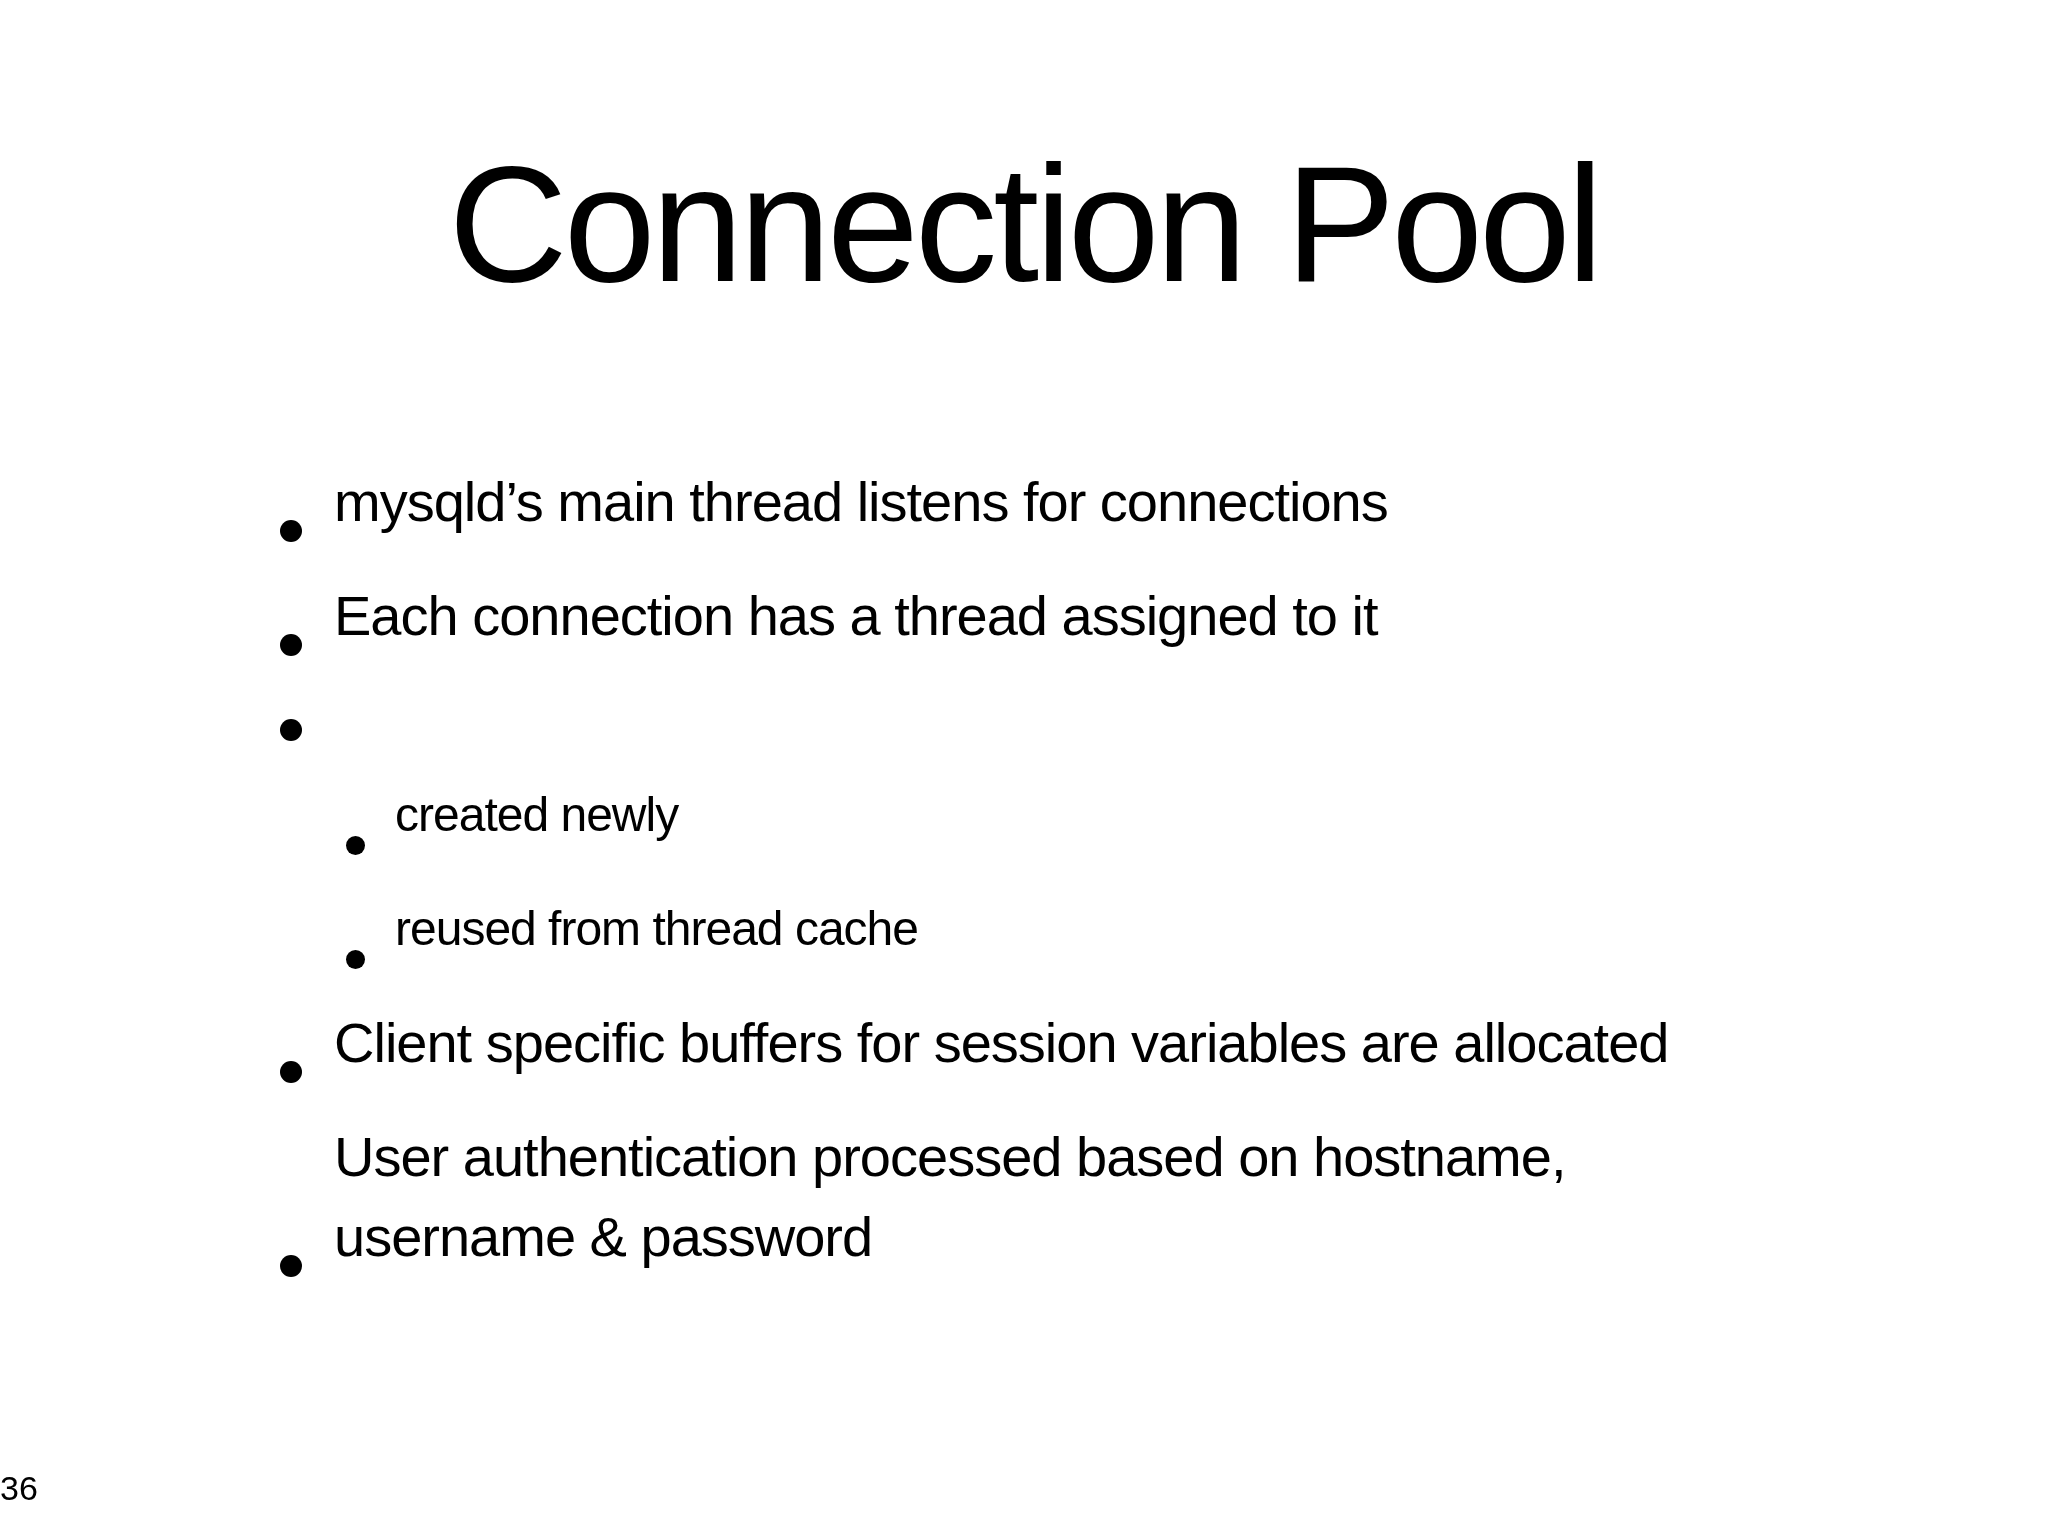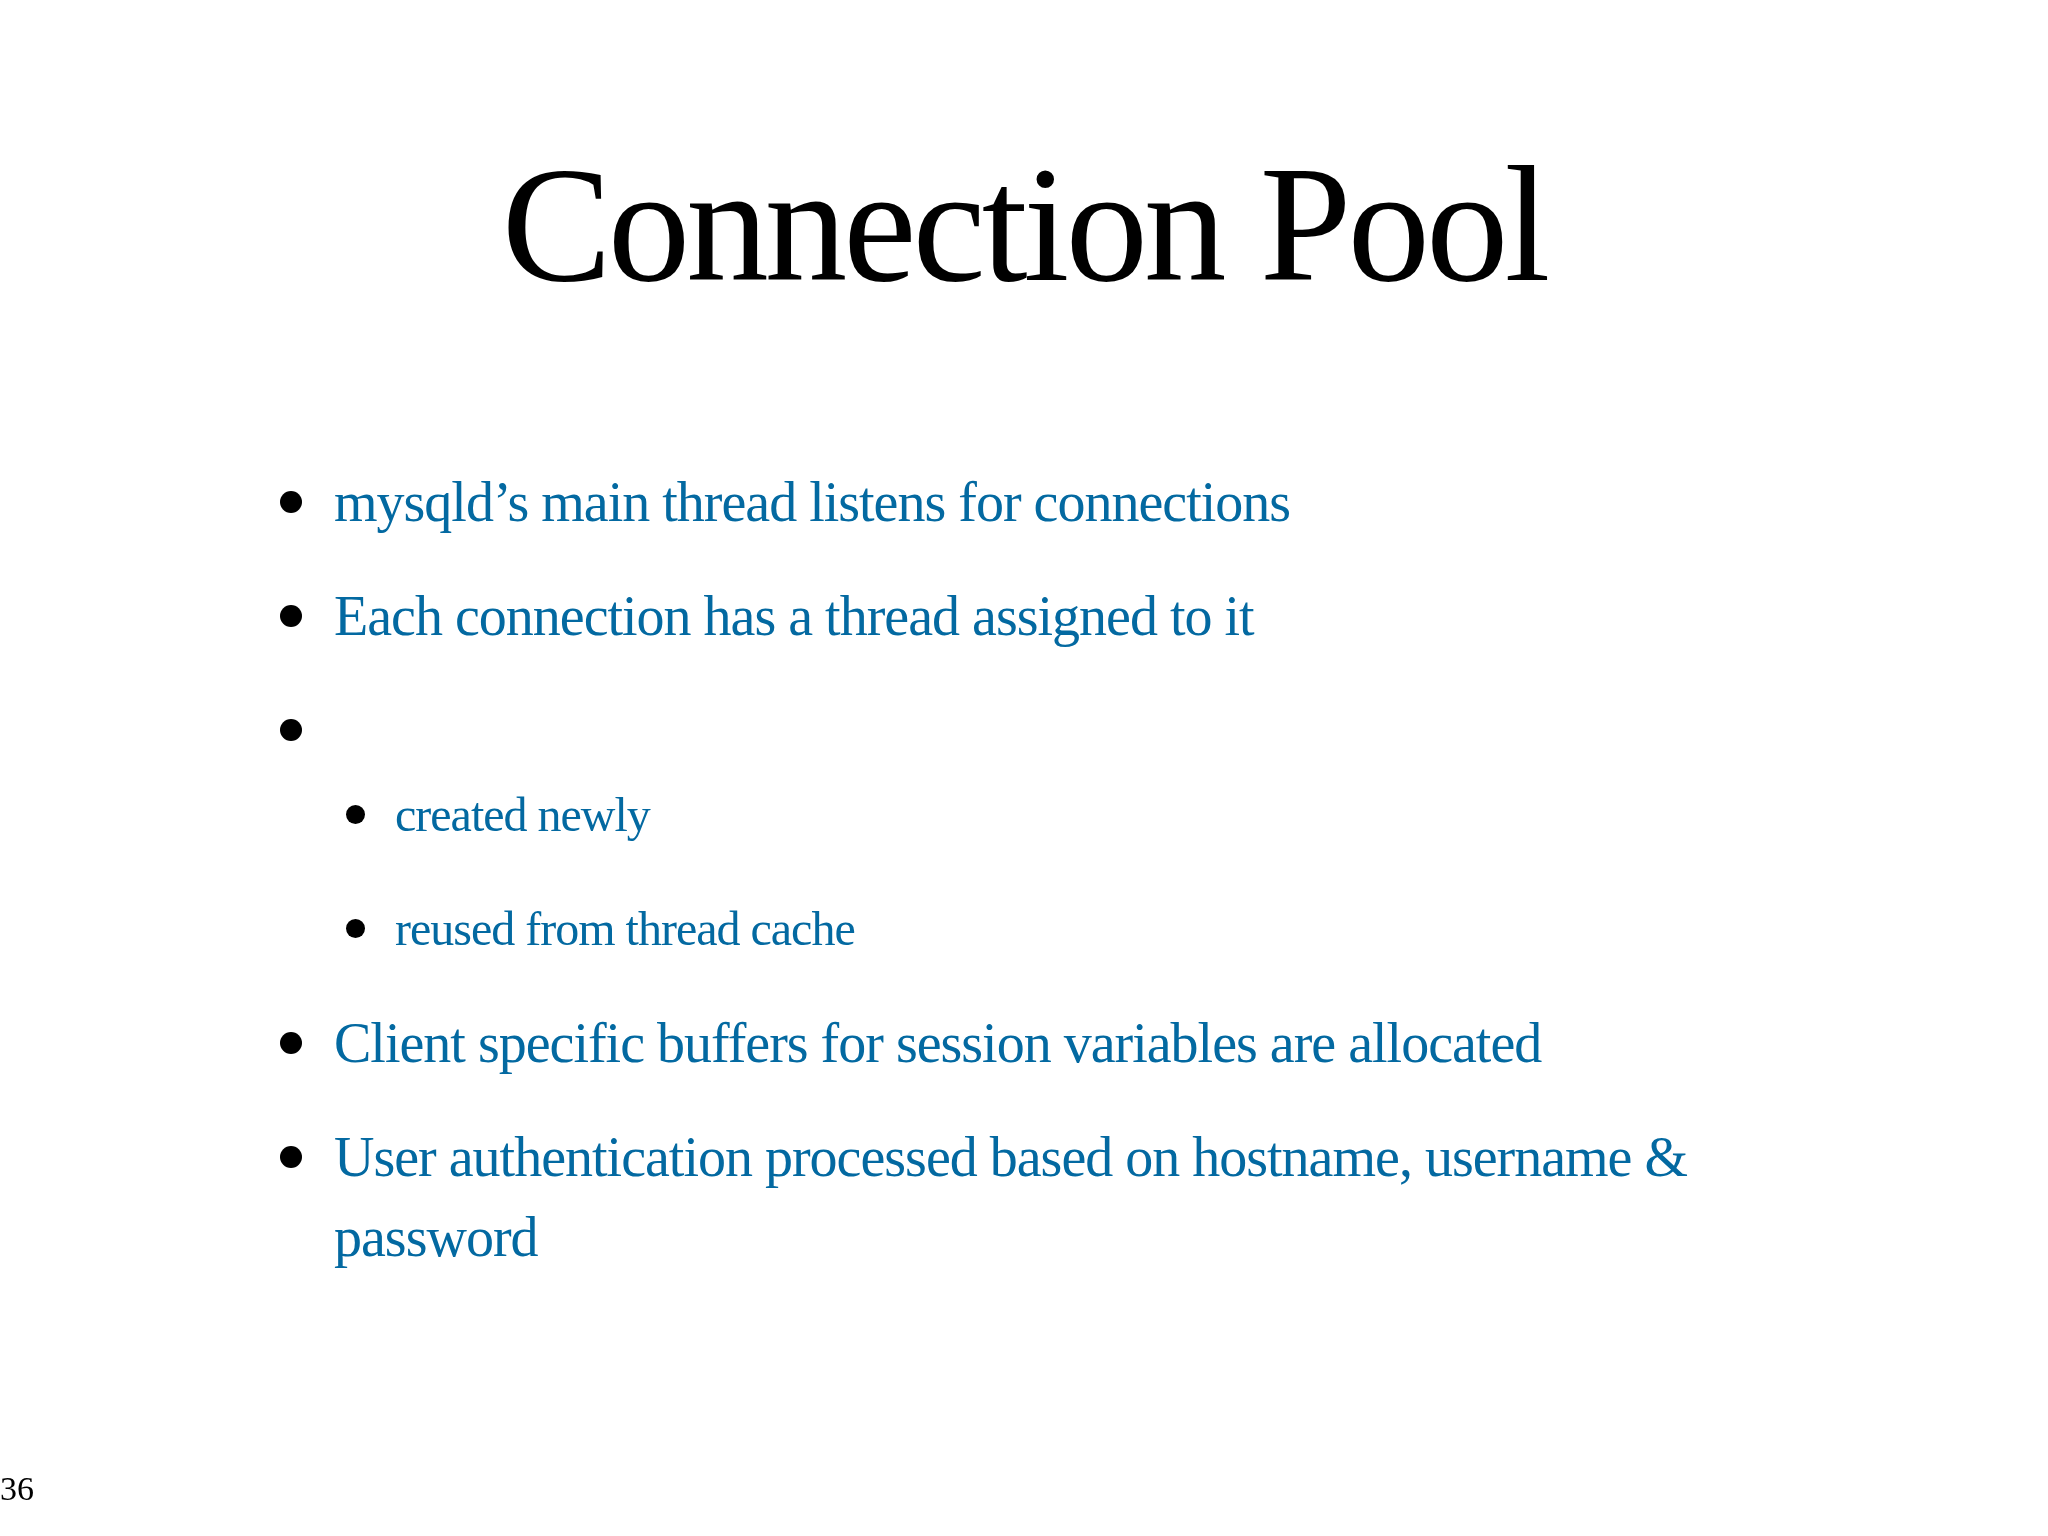--- a/index.html
+++ b/index.html
@@ -3,21 +3,21 @@
 <meta charset="utf-8">
 <style>
   * { margin: 0; padding: 0; box-sizing: border-box; }
   html, body { background: #ffffff; }
   .slide {
     position: relative;
     width: 2048px;
     height: 1536px;
     background: #ffffff;
     overflow: hidden;
-    font-family: Liberation Serif, serif;
+    font-family: Liberation Sans, sans-serif;
     color: #000000;
   }
   .slide-title {
     position: absolute;
     top: 138px;
     left: 0;
     width: 100%;
     text-align: center;
     font-size: 165px;
     font-weight: 400;
@@ -28,26 +28,26 @@
   }
   .bullet-list {
     position: absolute;
     left: 280px;
     top: 462px;
     right: 120px;
     list-style: none;
   }
   .bullet-item {
     display: flex;
-    align-items: flex-start;
+    align-items: flex-end;
     font-size: 56px;
     letter-spacing: -1px;
     line-height: 80px;
     margin-bottom: 34px;
-    color: #0369a1;
+    color: #000000;
   }
   .bullet-item .dot {
     flex: 0 0 auto;
     width: 22px;
     height: 22px;
     border-radius: 50%;
     background: #000000;
     margin-top: 29px;
     margin-right: 32px;
   }

